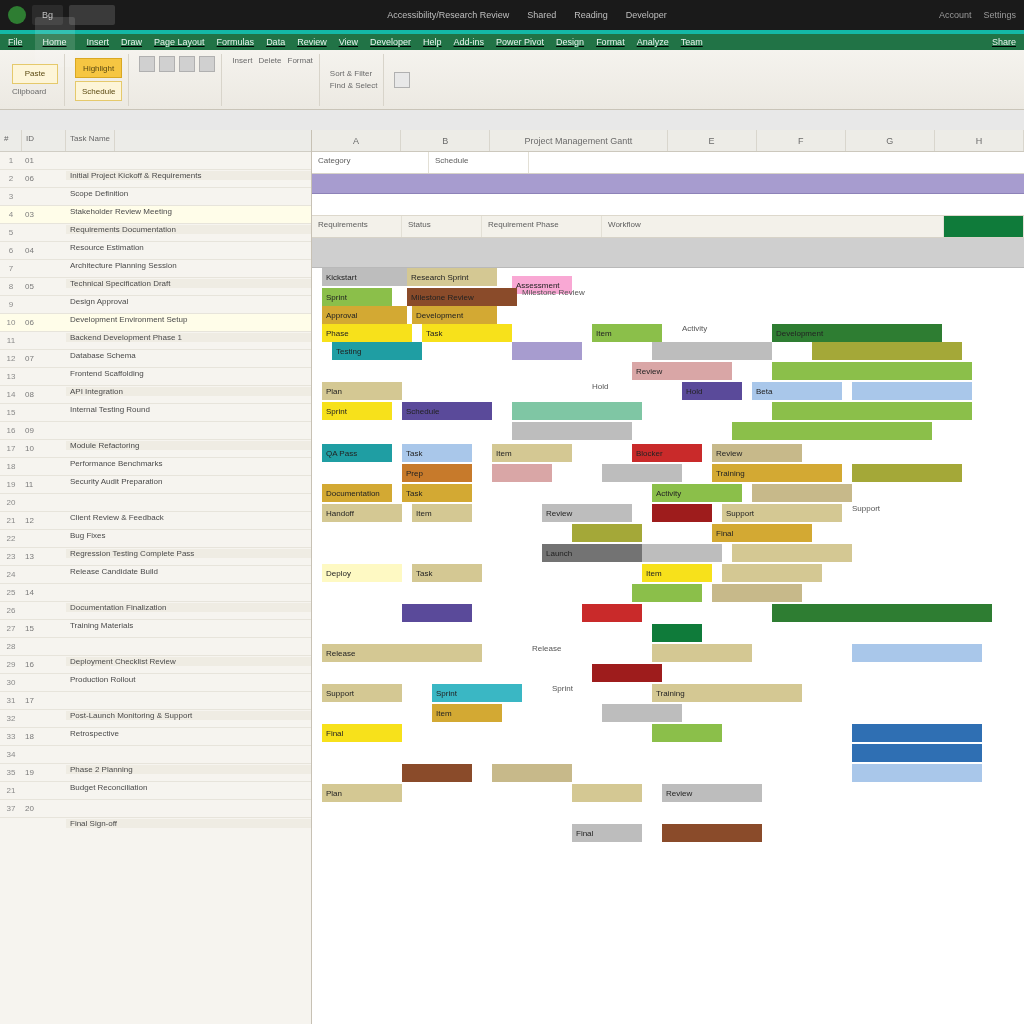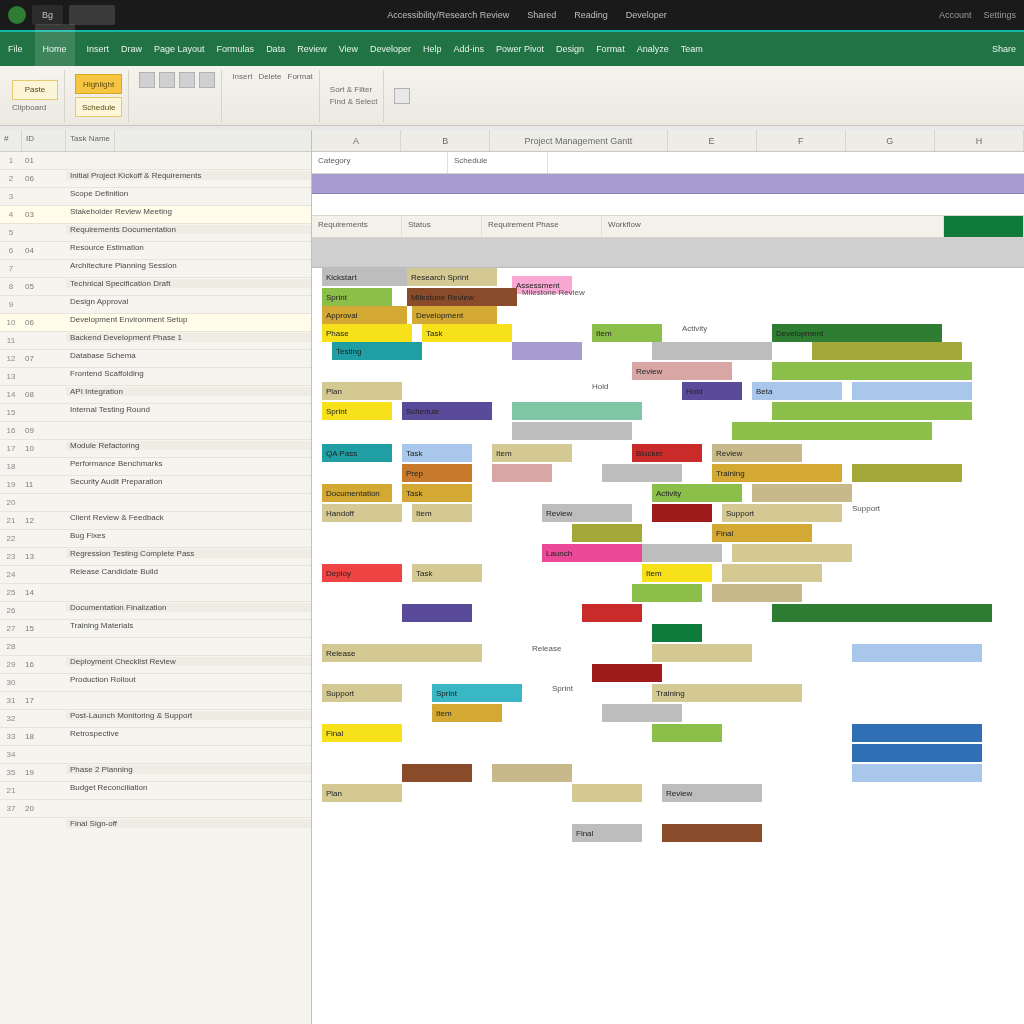--- a/index.html
+++ b/index.html
@@ -6,21 +6,21 @@
 html, body { width: 1024px; height: 1024px; overflow: hidden; background: #e8e8e8; }
 
 .titlebar { height: 30px; background: #1a1a1a; display: flex; align-items: center; padding: 0 8px; gap: 6px; }
 .app-icon { width: 18px; height: 18px; background: #2e7d32; border-radius: 50%; }
 .tab-chip { height: 20px; padding: 0 10px; background: #2b2b2b; color: #c0c0c0; font-size: 9px; display: flex; align-items: center; border-radius: 2px; }
 .titlebar-center { flex: 1; display: flex; justify-content: center; gap: 18px; }
 .titlebar-center span { color: #bfbfbf; font-size: 9px; }
 .titlebar-right { display: flex; gap: 12px; }
 .titlebar-right span { color: #9a9a9a; font-size: 9px; }
 
-.menubar { height: 36px; background: #217346; display: flex; align-items: center; padding: 0 8px; gap: 12px; border-top: 2px solid #14b8a6; }
+.menubar { height: 20px; background: #217346; display: flex; align-items: center; padding: 0 8px; gap: 12px; border-top: 4px solid #14b8a6; text-decoration: underline; }
 .menubar span { color: #e8f3ec; font-size: 9px; cursor: pointer; }
 .menubar .home { background: #ffffff22; padding: 20px 8px; border-radius: 2px; }
 
 .ribbon { height: 60px; background: linear-gradient(#f5f3ee,#ece9e2); border-bottom: 1px solid #c9c4b8; display: flex; align-items: center; padding: 4px 6px; gap: 4px; }
 .rib-grp { display: flex; flex-direction: column; gap: 3px; padding: 2px 6px; border-right: 1px solid #d8d4ca; height: 52px; justify-content: center; }
 .rib-btn { height: 20px; min-width: 46px; background: #fdf5d8; border: 1px solid #e5c96b; font-size: 8px; color: #5b4a12; display: flex; align-items: center; justify-content: center; padding: 0 6px; }
 .rib-btn.yl { background: #f6c642; border-color: #d9a822; }
 .rib-txt { font-size: 8px; color: #6a6a6a; }
 .rib-ico { width: 16px; height: 16px; background: #d0d0d0; border: 1px solid #b0b0b0; }
 
@@ -322,21 +322,21 @@
       <div class="col-hdrs">
         <div>A</div>
         <div>B</div>
         <div style="flex:2">Project Management Gantt</div>
         <div>E</div>
         <div>F</div>
         <div>G</div>
         <div>H</div>
       </div>
       <div class="subhdr">
-        <div style="width:136px">Category</div>
+        <div style="width:117px">Category</div>
         <div style="width:100px">Schedule</div>
       </div>
       <div class="purple-band"></div>
       <div class="white-band"></div>
       <div class="subhdr" style="background:#f3f1ea">
         <div style="width:90px">Requirements</div>
         <div style="width:80px">Status</div>
         <div style="width:120px">Requirement Phase</div>
         <div style="flex:1">Workflow</div>
         <div style="width:80px;background:#0f7b3a"></div>
@@ -385,24 +385,24 @@
           <div class="gseg" style="top: 216px; left: 90px; width: 70px; background: rgb(211, 169, 51);">Task</div>
           <div class="gseg" style="top: 216px; left: 340px; width: 90px; background: rgb(139, 191, 74);">Activity</div>
           <div class="gseg" style="top: 216px; left: 440px; width: 100px; background: rgb(199, 185, 138);"></div>
           <div class="gseg" style="top: 236px; left: 10px; width: 80px; background: rgb(212, 200, 147);">Handoff</div>
           <div class="gseg" style="top: 236px; left: 100px; width: 60px; background: rgb(212, 200, 147);">Item</div>
           <div class="gseg" style="top: 236px; left: 230px; width: 90px; background: rgb(189, 189, 189);">Review</div>
           <div class="gseg" style="top: 236px; left: 340px; width: 60px; background: rgb(158, 28, 28);"></div>
           <div class="gseg" style="top: 236px; left: 410px; width: 120px; background: rgb(212, 200, 147);">Support</div>
           <div class="gseg" style="top: 256px; left: 260px; width: 70px; background: rgb(164, 168, 56);"></div>
           <div class="gseg" style="top: 256px; left: 400px; width: 100px; background: rgb(211, 169, 51);">Final</div>
-          <div class="gseg" style="top: 276px; left: 230px; width: 111px; background: #ec4899;">Launch</div>
+          <div class="gseg" style="top: 276px; left: 230px; width: 111px; background: #737373;">Launch</div>
           <div class="gseg" style="top: 276px; left: 330px; width: 80px; background: rgb(189, 189, 189);"></div>
           <div class="gseg" style="top: 276px; left: 420px; width: 120px; background: rgb(212, 200, 147);"></div>
-          <div class="gseg" style="top: 296px; left: 10px; width: 80px; background: #ef4444;">Deploy</div>
+          <div class="gseg" style="top: 296px; left: 10px; width: 80px; background: #fef9c3;">Deploy</div>
           <div class="gseg" style="top: 296px; left: 100px; width: 70px; background: rgb(212, 200, 147);">Task</div>
           <div class="gseg" style="top: 296px; left: 330px; width: 70px; background: rgb(247, 225, 27);">Item</div>
           <div class="gseg" style="top: 296px; left: 410px; width: 100px; background: rgb(212, 200, 147);"></div>
           <div class="gseg" style="top: 316px; left: 320px; width: 70px; background: rgb(139, 191, 74);"></div>
           <div class="gseg" style="top: 316px; left: 400px; width: 90px; background: rgb(199, 185, 138);"></div>
           <div class="gseg" style="top: 336px; left: 90px; width: 70px; background: rgb(90, 74, 154);"></div>
           <div class="gseg" style="top: 336px; left: 270px; width: 60px; background: rgb(201, 42, 42);"></div>
           <div class="gseg" style="top: 336px; left: 460px; width: 220px; background: rgb(46, 125, 50);"></div>
           <div class="gseg" style="top: 356px; left: 340px; width: 50px; background: rgb(15, 123, 58);"></div>
           <div class="gseg" style="top: 376px; left: 10px; width: 160px; background: rgb(212, 200, 147);">Release</div>

